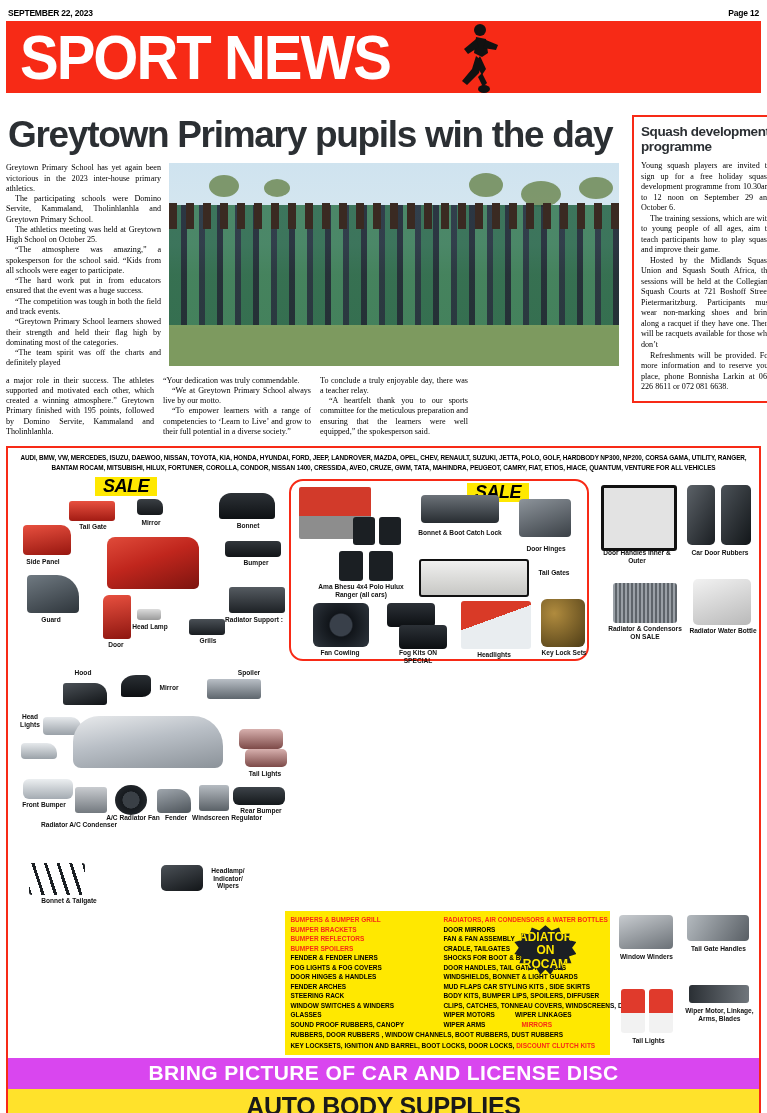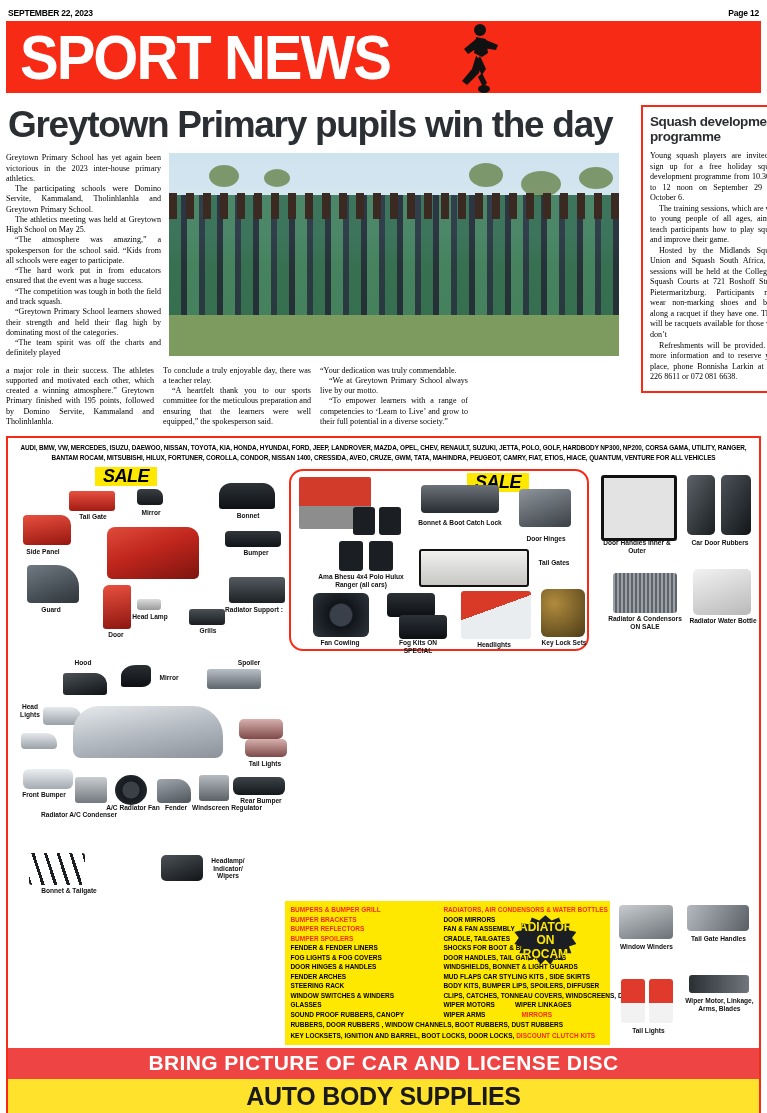--- a/index.html
+++ b/index.html
@@ -81,22 +81,22 @@
     position: absolute;
     left: 440px;
     top: 2px;
     width: 60px;
     height: 70px;
   }
 
   
   .body-area {
     display: flex;
-    margin-top: 12px;
-    gap: 16px;
+    margin-top: 22px;
+    gap: 7px;
   }
   .left-col { width: 613px; }
   .right-col { width: 148px; margin-left: 6px; }
 
   .headline {
     font-family: "Liberation Sans", sans-serif;
     font-weight: bold;
     font-size: 37px;
     line-height: 0.98;
     letter-spacing: -1.3px;
@@ -312,21 +312,21 @@
     justify-content: center;
     line-height: 1.15;
     clip-path: polygon(50% 0%,60% 10%,72% 4%,76% 17%,89% 15%,88% 28%,100% 32%,93% 43%,
       100% 55%,88% 60%,92% 73%,78% 73%,78% 87%,65% 82%,58% 95%,50% 85%,
       42% 95%,35% 82%,22% 87%,22% 73%,8% 73%,12% 60%,0% 55%,7% 43%,
       0% 32%,12% 28%,11% 15%,24% 17%,28% 4%,40% 10%);
     text-align: center;
   }
 
   .footer-bar {
-    background: #ef4444;
+    background: #d946ef;
     text-align: center;
     padding: 3px 0 4px 0;
     margin-top: 3px;
   }
   .footer-bar .txt {
     font-family: "Liberation Sans", sans-serif;
     font-weight: bold;
     font-size: 21px;
     color: #fff;
     letter-spacing: 0.4px;
@@ -374,24 +374,24 @@
 
   <div class="body-area">
     <div class="left-col">
 
       <div class="headline">Greytown Primary pupils win the day</div>
 
       <div class="art-top">
         <div class="bodycol w1">
           <p class="first">Greytown Primary School has yet again been victorious in the 2023 inter-house primary athletics.</p>
           <p>The participating schools were Domino Servite, Kammaland, Tholinhlanhla and Greytown Primary School.</p>
-          <p>The athletics meeting was held at Greytown High School on May 25.</p>
+          <p>The athletics meeting was held at Greytown High School on October 25.</p>
           <p>“The atmosphere was amazing,” a spokesperson for the school said. “Kids from all schools were eager to participate.</p>
           <p>“The hard work put in from educators ensured that the event was a huge success.</p>
-          <p>“The competition was tough in both the field and track squash.</p>
+          <p>“The competition was tough in both the field and track events.</p>
           <p>“Greytown Primary School learners showed their strength and held their flag high by dominating most of the categories.</p>
           <p>“The team spirit was off the charts and definitely played</p>
         </div>
 
         <div class="photo-block">
           <div class="photo">
             <div class="sky-tree" style="left:40px;top:12px;width:30px;height:22px;"></div>
             <div class="sky-tree" style="left:95px;top:16px;width:26px;height:18px;"></div>
             <div class="sky-tree" style="left:300px;top:10px;width:34px;height:24px;"></div>
             <div class="sky-tree" style="left:352px;top:18px;width:40px;height:26px;"></div>
@@ -400,28 +400,28 @@
             <div class="heads"></div>
             <div class="ground"></div>
           </div>
         </div>
       </div>
 
       <div class="art-bottom">
         <div class="bodycol w2">
           <p class="first">a major role in their success. The athletes supported and motivated each other, which created a winning atmosphere.” Greytown Primary finished with 195 points, followed by Domino Servite, Kammaland and Tholinhlanhla.</p>
         </div>
-        <div class="bodycol w3">
-          <p class="first">To conclude a truly enjoyable day, there was a teacher relay.</p>
-          <p>“A heartfelt thank you to our sports committee for the meticulous preparation and ensuring that the learners were well equipped,” the spokesperson said.</p>
-        </div>
         <div class="bodycol w4">
           <p class="first">“Your dedication was truly commendable.</p>
           <p>“We at Greytown Primary School always live by our motto.</p>
           <p>“To empower learners with a range of competencies to ‘Learn to Live’ and grow to their full potential in a diverse society.”</p>
+        </div>
+        <div class="bodycol w3">
+          <p class="first">To conclude a truly enjoyable day, there was a teacher relay.</p>
+          <p>“A heartfelt thank you to our sports committee for the meticulous preparation and ensuring that the learners were well equipped,” the spokesperson said.</p>
         </div>
       </div>
     </div>
 
     <div class="right-col">
       <div class="squash-box">
         <div class="squash-title">Squash development programme</div>
         <div class="squash-body">
           <p class="first">Young squash players are invited to sign up for a free holiday squash development programme from 10.30am to 12 noon on September 29 and October 6.</p>
           <p>The training sessions, which are with to young people of all ages, aim to teach participants how to play squash and improve their game.</p>

